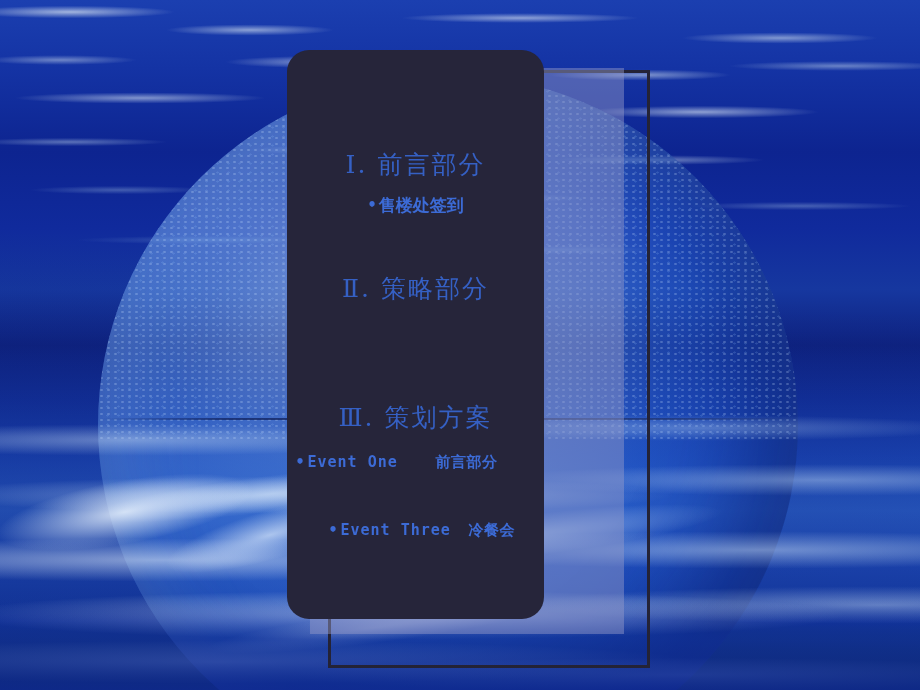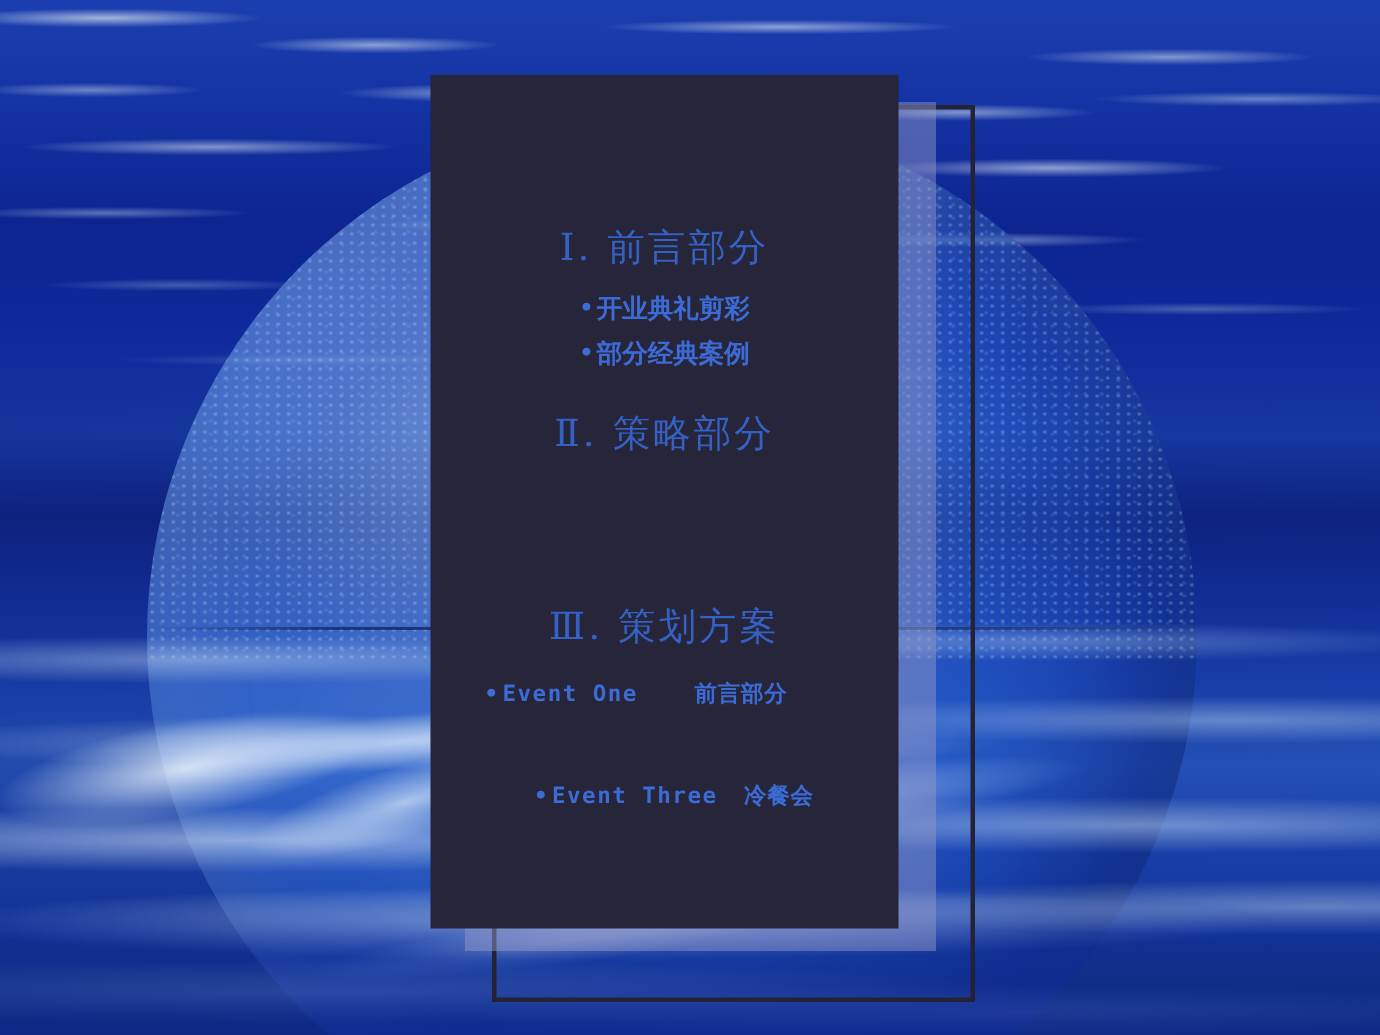--- a/index.html
+++ b/index.html
@@ -200,25 +200,26 @@
     width: 314px;
     height: 566px;
     background: rgba(150,155,200,0.46);
   }
 
   
   .panel {
     position: absolute;
     left: 287px;
     top: 50px;
-    width: 312px;
+    width: 257px;
     height: 569px;
     background: #26253a;
     box-sizing: border-box;
     padding: 0;
+    border-radius: 22px;
   }
 
   .content {
     position: absolute;
     inset: 0;
     text-align: center;
   }
 
   .section-title {
     color: #3560c4;
@@ -308,29 +309,24 @@
 
   <div class="panel">
     <div class="content">
 
       <div class="row r-t1">
         <span class="section-title">Ⅰ. 前言部分</span>
       </div>
 
       <div class="row r-b1">
         <span class="bullet-line">
-          <span class="bullet-dot">•</span><span>开业典礼剪彩</span>
+          <span class="bullet-dot">•</span><span>售楼处签到</span>
         </span>
       </div>
 
-      <div class="row r-b2">
-        <span class="bullet-line">
-          <span class="bullet-dot">•</span><span>部分经典案例</span>
-        </span>
-      </div>
 
       <div class="row r-t2">
         <span class="section-title">Ⅱ. 策略部分</span>
       </div>
 
 
       <div class="row r-t3">
         <span class="section-title">Ⅲ. 策划方案</span>
       </div>
 

